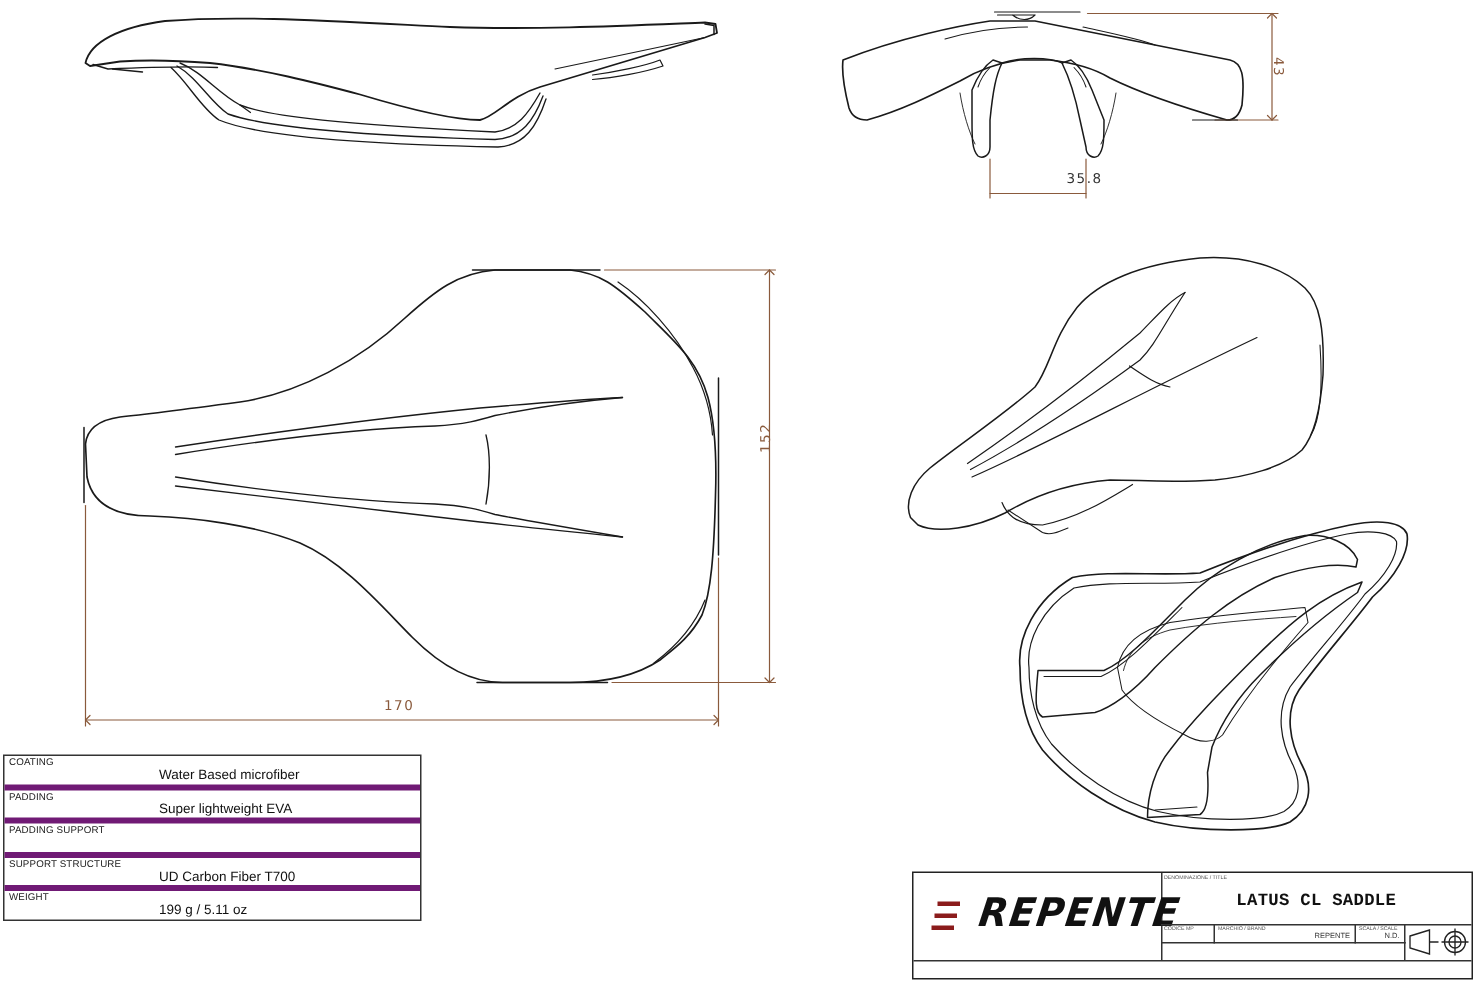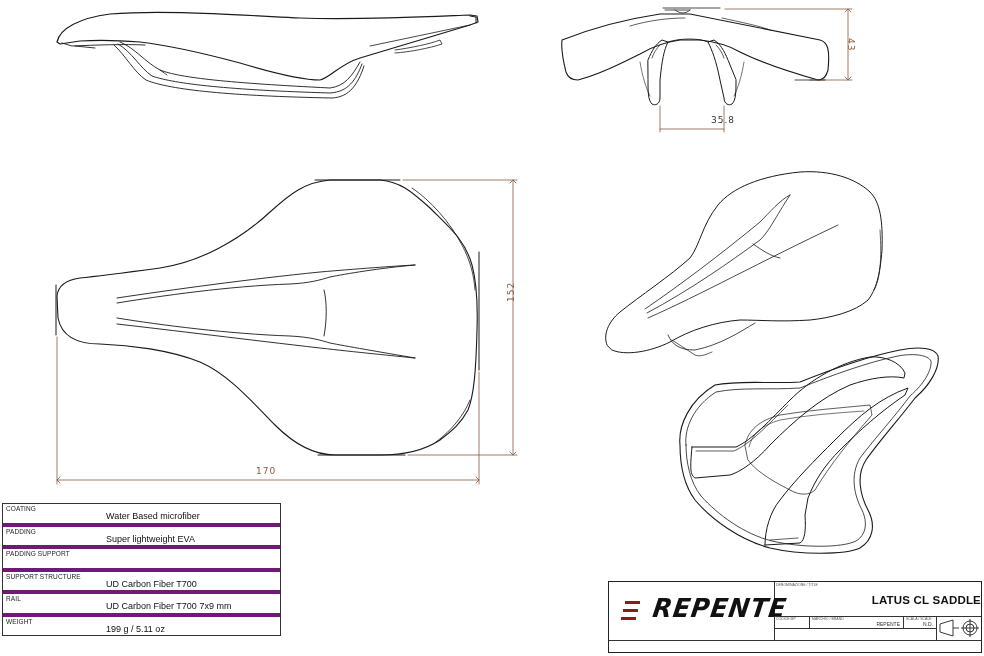--- a/index.html
+++ b/index.html
@@ -9,21 +9,21 @@
   .spec-table { position:absolute; left:2px; top:503px; width:277px; border:1.5px solid #333; border-collapse:collapse; }
   .spec-row { display:flex; border-bottom:4px solid #701a75; height:18.5px; position:relative; }
   .spec-row:last-child { border-bottom:none; }
   .spec-key { position:absolute; left:3px; top:1px; font-size:6.5px; letter-spacing:0.1px; color:#222; text-transform:uppercase; }
   .spec-val { position:absolute; left:103px; top:7px; font-size:9px; color:#111; }
   .title-block { position:absolute; left:608px; top:581px; width:374px; height:72px; border:1.5px solid #222; box-sizing:border-box; }
   .tb-logo-cell { position:absolute; left:0; top:0; width:165px; height:58px; border-right:1px solid #333; }
   .tb-bottom-row { position:absolute; left:0; top:58px; width:100%; height:12px; border-top:1px solid #333; }
   .tb-title-cell { position:absolute; left:165px; top:0; right:0; height:34px; border-bottom:1px solid #333; }
   .tb-tiny { position:absolute; font-size:3.5px; color:#555; white-space:nowrap; }
-  .tb-title { position:absolute; left:0; right:0; top:12px; text-align:right; font-weight:bold; font-size:11.5px; letter-spacing:0.2px; }
+  .tb-title { position:absolute; left:0; right:0; top:12px; text-align:center; font-weight:bold; font-size:11.5px; letter-spacing:0.2px;font-family:Liberation Mono, monospace; }
   .tb-sub { position:absolute; top:34px; height:12px; border-right:1px solid #333; border-bottom:1px solid #333; }
   .tb-subval { position:absolute; font-size:5px; color:#333; right:3px; bottom:1px; }
   .logo-text { position:absolute; left:44px; top:12px; font-family:"DejaVu Sans", sans-serif; font-weight:bold; font-style:italic; font-size:25px; letter-spacing:1px; color:#111; transform:skewX(-8deg) scaleY(1.05); }
   .logo-bar { position:absolute; height:3px; background:#8b1c1c; }
   .dim-label { position:absolute; font-size:9px; color:#333; font-family:"DejaVu Sans", sans-serif; letter-spacing:1px; }
 </style>
 </head>
 <body>
 
 <svg width="984" height="656" viewBox="0 0 984 656" fill="none" stroke="#1a1a1a" stroke-linecap="round" stroke-linejoin="round">
@@ -136,24 +136,20 @@
   </div>
   <div class="spec-row">
     <span class="spec-key">PADDING SUPPORT</span>
     <span class="spec-val"></span>
   </div>
   <div class="spec-row">
     <span class="spec-key">SUPPORT STRUCTURE</span>
     <span class="spec-val">UD Carbon Fiber T700</span>
   </div>
   <div class="spec-row">
-    <span class="spec-key">RAIL</span>
-    <span class="spec-val">UD Carbon Fiber T700 7x9 mm</span>
-  </div>
-  <div class="spec-row">
     <span class="spec-key">WEIGHT</span>
     <span class="spec-val">199 g / 5.11 oz</span>
   </div>
 </div>
 
 <div class="title-block">
   <div class="tb-logo-cell">
     <div class="logo-bar" style="left:16px; top:19px; width:15px;"></div>
     <div class="logo-bar" style="left:14px; top:27px; width:15px;"></div>
     <div class="logo-bar" style="left:12px; top:35px; width:15px;"></div>

